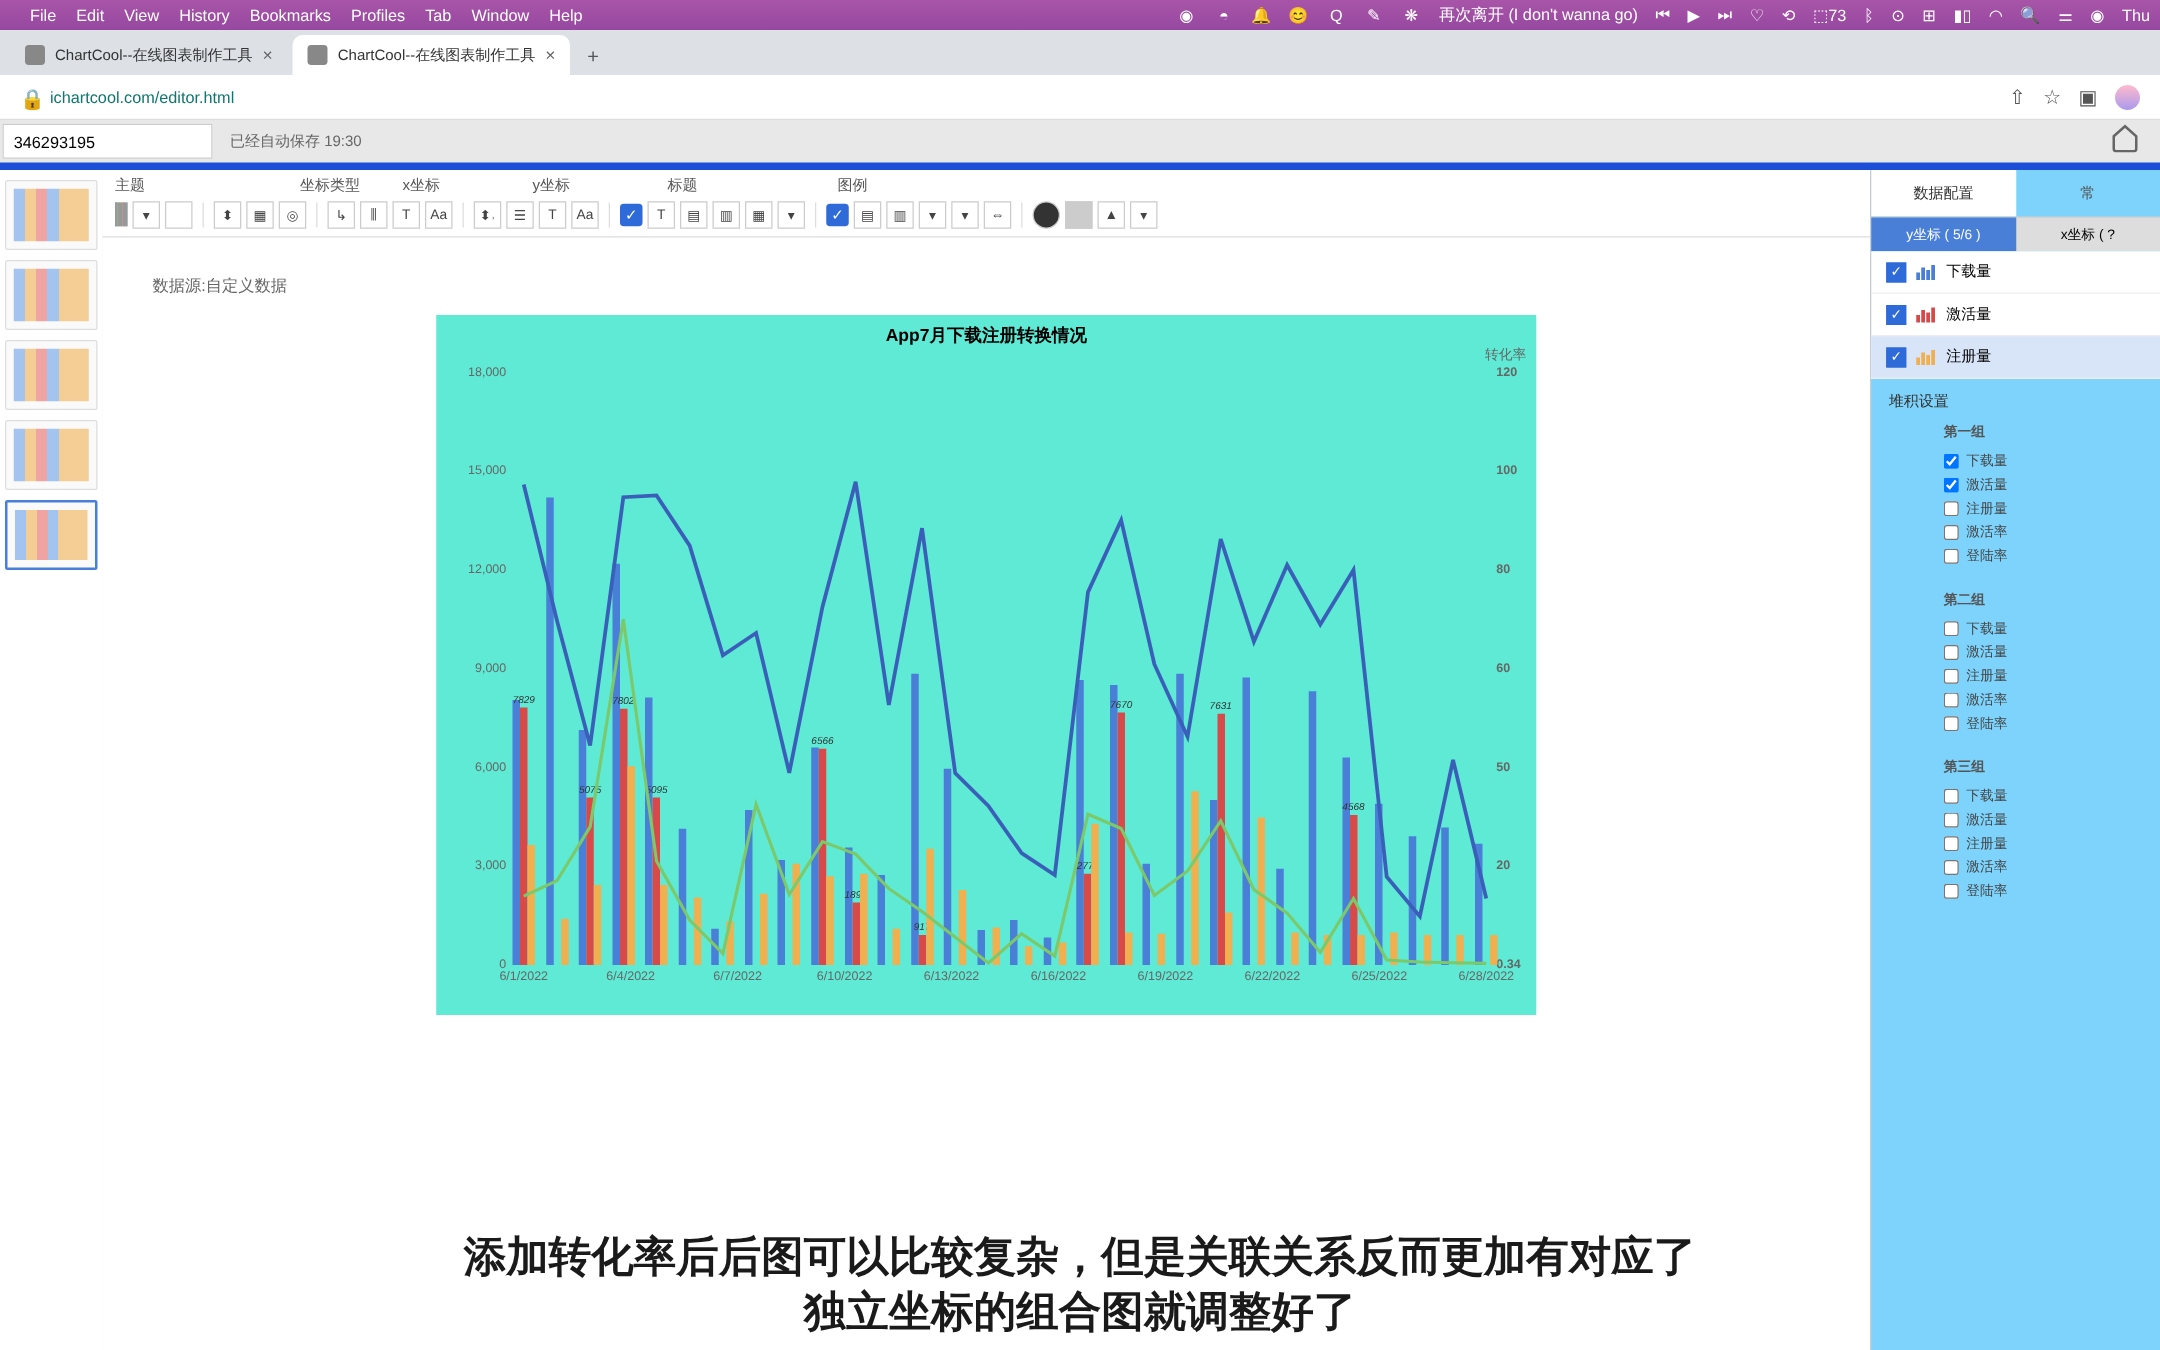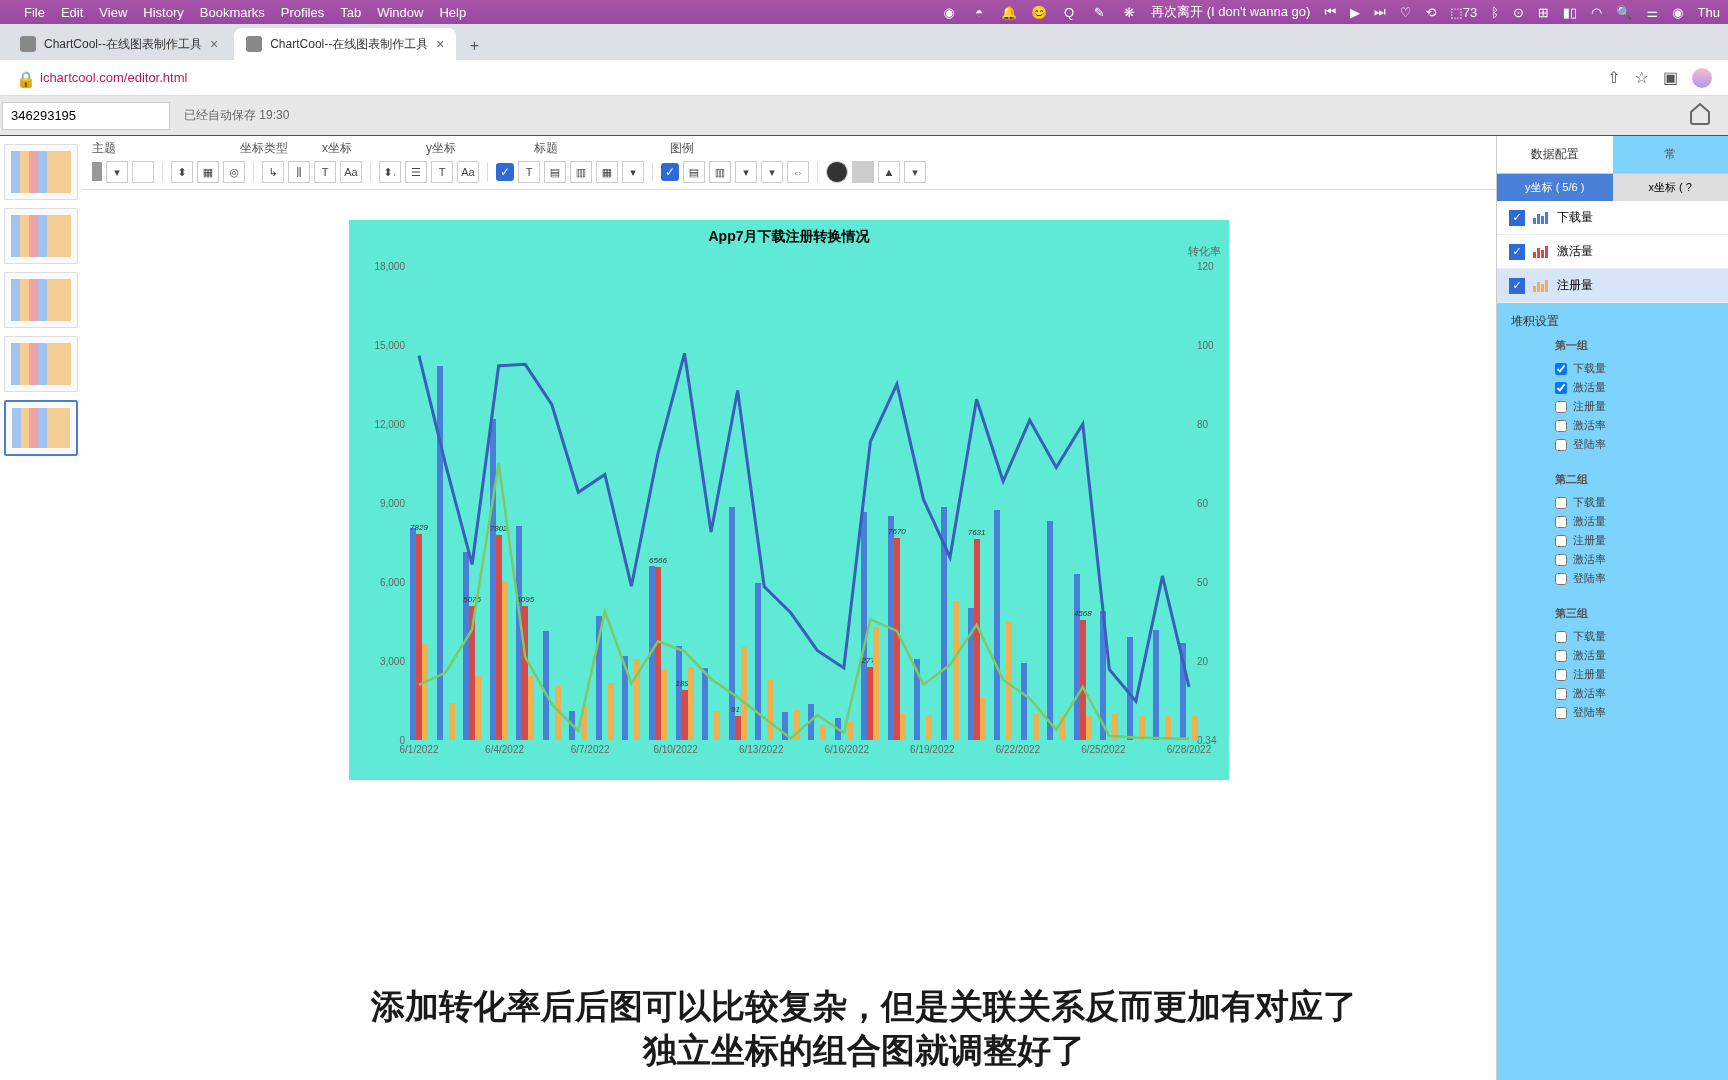--- a/index.html
+++ b/index.html
@@ -14,27 +14,27 @@
 .tabbar { height: 36px; background: #dde1e6; display: flex; align-items: flex-end; padding-left: 8px; }
 .tab { height: 32px; padding: 0 12px; display: flex; align-items: center; gap: 8px; font-size: 12px; border-radius: 8px 8px 0 0; margin-right: 4px; color: #333; }
 .tab.active { background: #fff; }
 .tab .favicon { width: 16px; height: 16px; background: #888; border-radius: 3px; }
 .tab .close { font-size: 14px; color: #666; cursor: pointer; }
 .newtab { width: 28px; height: 28px; display: flex; align-items: center; justify-content: center; font-size: 16px; color: #555; cursor: pointer; }
 
 
 .addressbar { height: 36px; background: #fff; display: flex; align-items: center; padding: 0 16px; border-bottom: 1px solid #ddd; }
 .addressbar .lock { width: 16px; height: 16px; margin-right: 8px; }
-.addressbar .url { font-size: 13px; color: #be185d; }
+.addressbar .url { font-size: 13px; color: #0f766e; }
 .addressbar .actions { margin-left: auto; display: flex; gap: 14px; color: #555; }
 .addressbar .actions span { cursor: pointer; }
 .avatar { width: 20px; height: 20px; border-radius: 50%; background: linear-gradient(#fbc,#a9e); }
 
 
-.topbar { height: 40px; background: #e8e8e8; display: flex; align-items: center; padding: 0 0 0 0; border-bottom: 1px solid #1d4ed8; }
+.topbar { height: 40px; background: #e8e8e8; display: flex; align-items: center; padding: 0 0 0 0; border-bottom: 6px solid #1d4ed8; }
 .chartid { width: 168px; height: 28px; border: 1px solid #ccc; background: #fff; font-size: 13px; padding: 0 8px; margin-left: 2px; }
 .autosave { margin-left: 14px; font-size: 12px; color: #666; }
 .home { margin-left: auto; width: 30px; height: 30px; margin-right: 10px; display: flex; }
 
 
 .main { display: flex; height: calc(100% - 136px); }
 .thumbnails { width: 82px; background: #fff; padding: 8px 4px; display: flex; flex-direction: column; gap: 8px; }
 .thumb { width: 74px; height: 56px; border: 1px solid #ddd; background: #fafafa; border-radius: 2px; cursor: pointer; position: relative; }
 .thumb.sel { border: 2px solid #4a7fd8; }
 .thumb::before { content: ""; position: absolute; inset: 6px; background: linear-gradient(90deg, #6aa0e8 0 15%, #f0b050 15% 30%, #e86a6a 30% 45%, #6aa0e8 45% 60%, #f0b050 60% 75%); opacity: 0.6; }
@@ -51,21 +51,21 @@
 
 .chartarea { flex: 1; padding: 30px 40px; position: relative; overflow: hidden; }
 .datasource { font-size: 13px; color: #666; margin-bottom: 14px; }
 .chart { background: #5eead4; width: 880px; height: 560px; position: relative; margin: 0 auto; }
 .chart-title { text-align: center; font-size: 14px; font-weight: bold; padding-top: 8px; }
 .chart-body { position: absolute; left: 70px; right: 40px; top: 46px; bottom: 40px; font-style: italic; }
 .ylabel-r { position: absolute; right: 8px; top: 24px; font-size: 11px; color: #666; }
 .yticks-l { position: absolute; left: 0; top: 46px; bottom: 40px; width: 60px; font-size: 10px; color: #666; }
 .yticks-l div { position: absolute; right: 4px; transform: translateY(-50%); }
 .yticks-r { position: absolute; right: 0; top: 46px; bottom: 40px; width: 36px; font-size: 10px; color: #666; }
-.yticks-r div { position: absolute; left: 4px; transform: translateY(-50%); }
+.yticks-r div { position: absolute; left: 4px; transform: translateY(-50%); font-weight: bold; }
 .xticks { position: absolute; left: 70px; right: 40px; bottom: 20px; height: 16px; font-size: 10px; color: #666; }
 .xticks div { position: absolute; transform: translateX(-50%); }
 .bars { position: absolute; inset: 0; }
 .bargroup { position: absolute; bottom: 0; width: 18px; }
 .bar { position: absolute; bottom: 0; width: 6px; }
 .bar.b1 { background: #4a7fd8; left: 0; }
 .bar.b2 { background: #d84a4a; left: 6px; }
 .bar.b3 { background: #f0b050; left: 12px; }
 .bar-label { position: absolute; font-size: 8px; color: #333; transform: translateX(-50%); white-space: nowrap; }
 
@@ -214,20 +214,21 @@
         <span class="toolbtn">⇔</span>
         <span class="toolsep"></span>
         <span class="toolbtn" style="border-radius:50%;background:#333"></span>
         <span class="toolbtn" style="background:#ccc"></span>
         <span class="toolbtn">▲</span>
         <span class="toolbtn">▾</span>
       </div>
     </div>
 
     <div class="chartarea">
+      <div class="datasource">数据源:自定义数据</div>
       <div class="chart">
         <div class="chart-title">App7月下载注册转换情况</div>
         <div class="ylabel-r">转化率</div>
         <div class="yticks-l" id="ytl">
             <div style="top:100%">0</div>
             <div style="top:83.33333333333334%">3,000</div>
             <div style="top:66.66666666666667%">6,000</div>
             <div style="top:50%">9,000</div>
             <div style="top:33.333333333333336%">12,000</div>
             <div style="top:16.666666666666664%">15,000</div>

